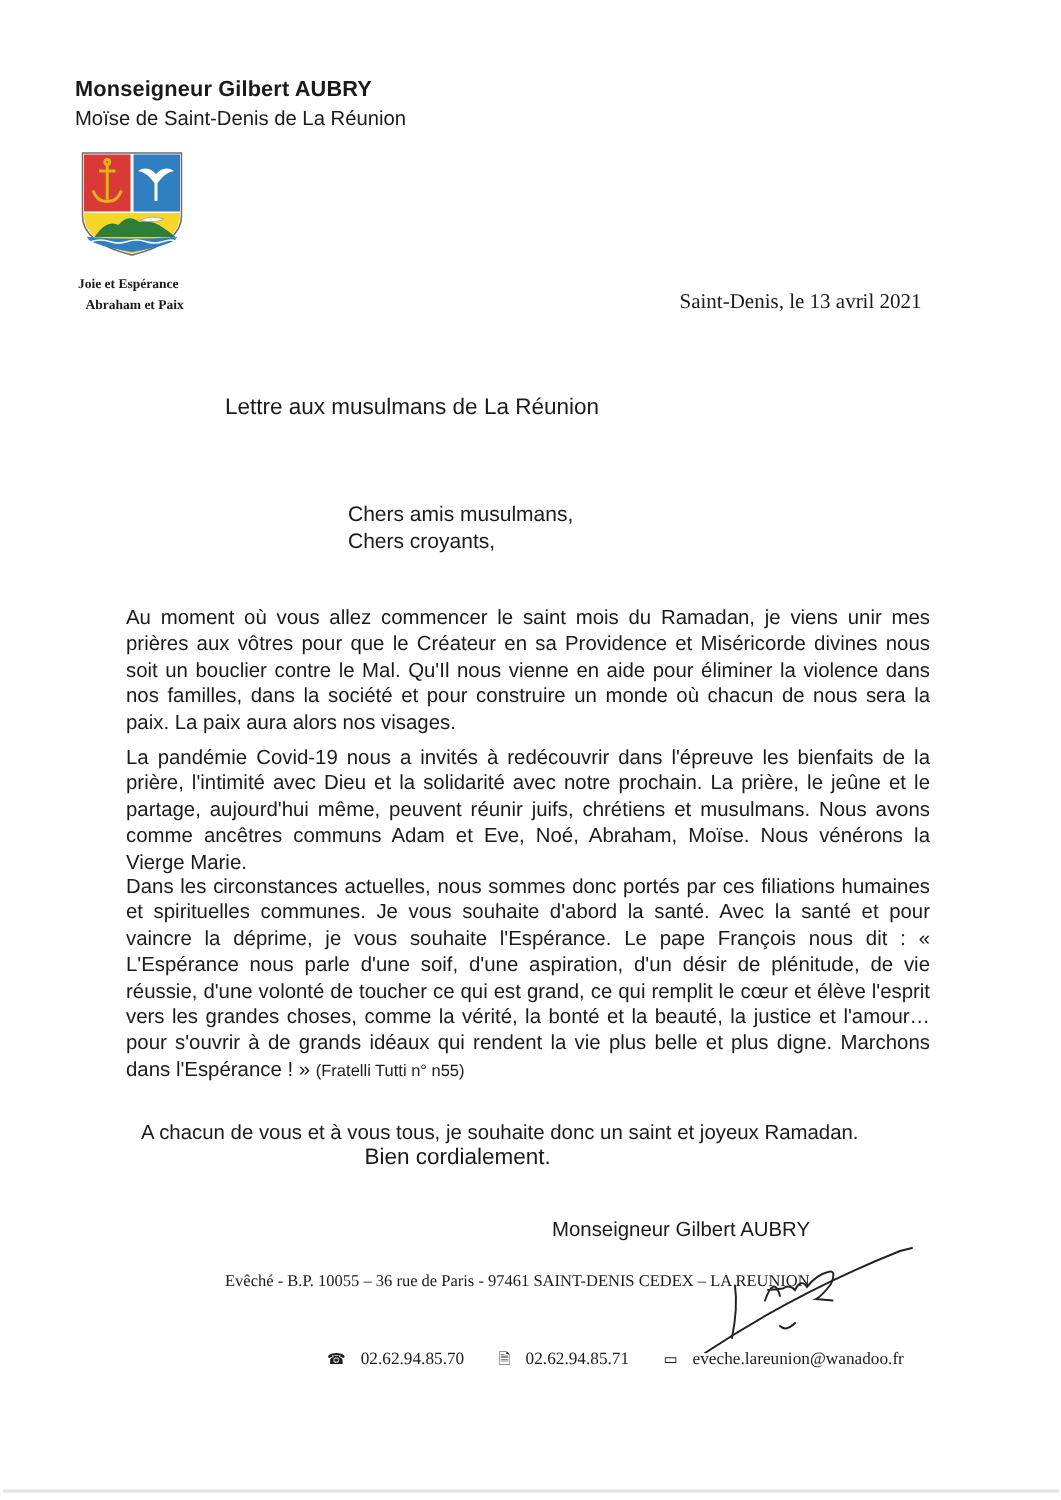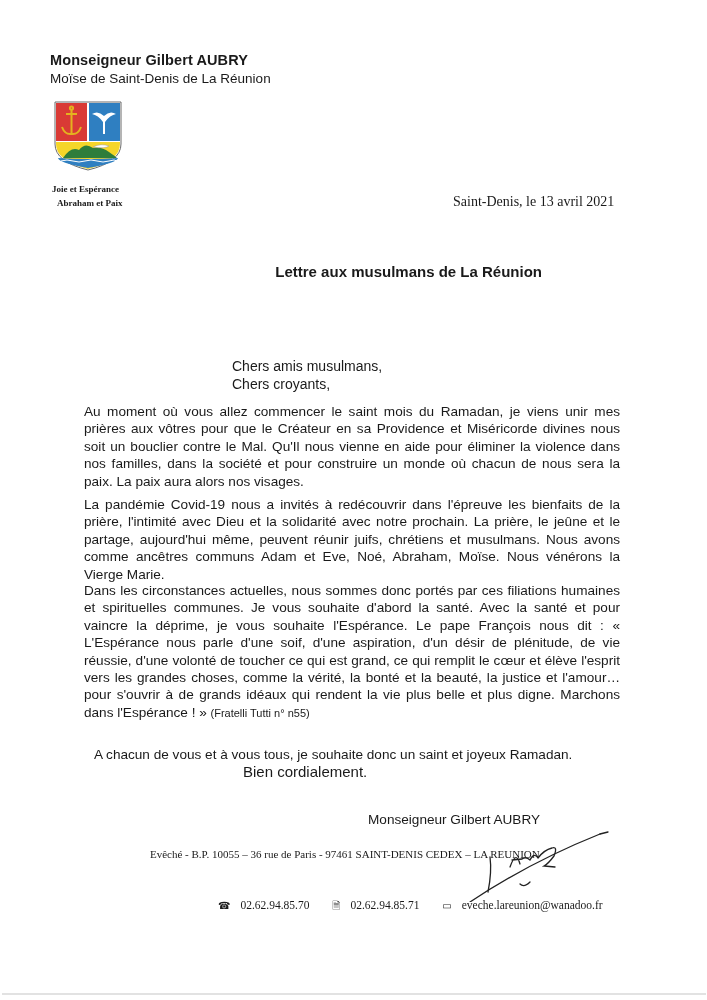--- a/index.html
+++ b/index.html
@@ -9,23 +9,23 @@
 
   .sender-name { position: absolute; left: 50px; top: 52px; font-size: 14.5px; font-weight: bold; letter-spacing: 0.1px; }
   .sender-title { position: absolute; left: 50px; top: 71px; font-size: 13.5px; }
 
   .crest { position: absolute; left: 53px; top: 100px; width: 72px; width: 70px; height: 72px; }
   .motto1 { position: absolute; left: 52px; top: 184px; font-size: 9px; font-weight: bold; }
   .motto2 { position: absolute; left: 57px; top: 198px; font-size: 9px; font-weight: bold; }
 
   .date { position: absolute; left: 453px; top: 194px; font-size: 14px; }
 
-  .title { position: absolute; left: 132px; width: 410px; text-align: right; font-size: 15px; font-weight: bold; line-height: 20px; top: 262px; }
+  .title { position: absolute; left: 150px; width: 410px; text-align: left; font-size: 15px; font-weight: normal; line-height: 20px; top: 262px; }
 
-  .salut { position: absolute; left: 232px; top: 334px; font-size: 14px; line-height: 17.5px; margin-top: 24px; }
+  .salut { position: absolute; left: 232px; top: 334px; font-size: 14px; line-height: 17.5px; }
 
   .body { position: absolute; left: 84px; width: 536px; font-size: 13.6px; line-height: 17.4px; text-align: justify; }
   .p1 { top: 403px; }
   .p2 { top: 496px; }
   .p3 { top: 582px; }
   .p4 { top: 736px; }
   .small { font-size: 11px; }
 
   .closing { position: absolute; left: 243px; top: 763px; font-size: 15px; }
   .sig-name { position: absolute; left: 368px; top: 812px; font-size: 13.6px; }

